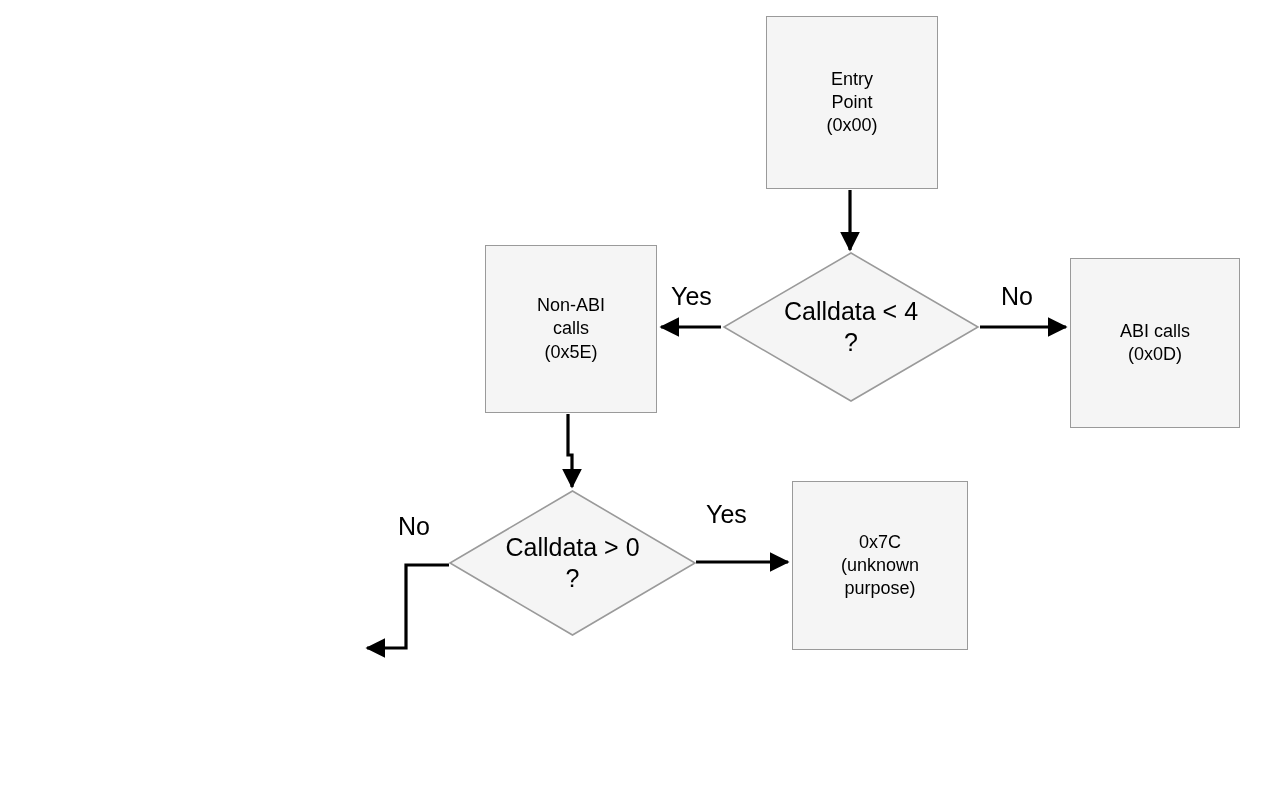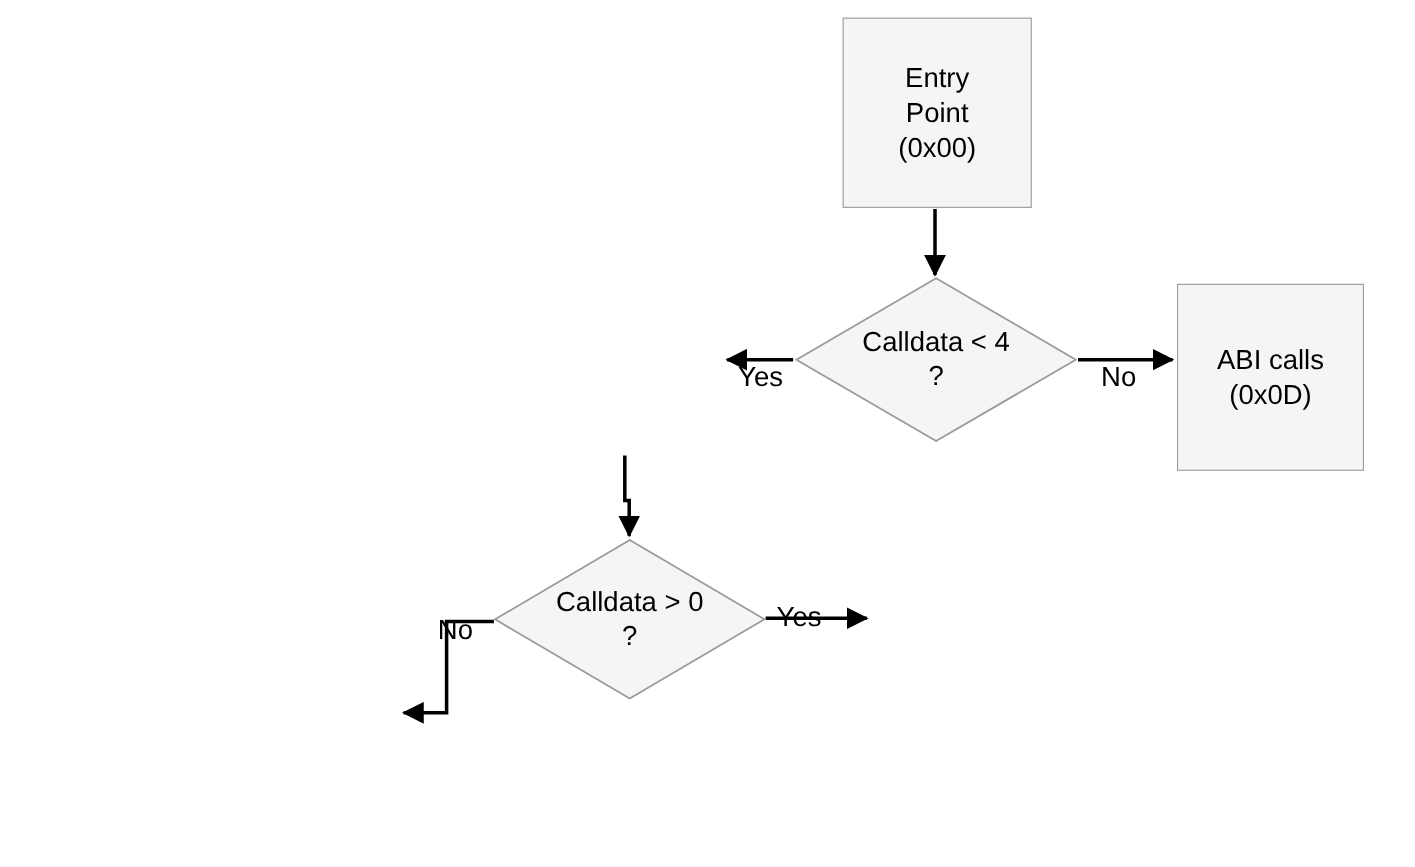--- a/index.html
+++ b/index.html
@@ -23,21 +23,21 @@
     justify-content: center;
     text-align: center;
     color: #000000;
     line-height: 1.28;
     white-space: pre-line;
     z-index: 3;
   }
   .box {
     background: #f5f5f5;
     border: 1.6px solid #9a9a9a;
-    font-size: 25px;
+    font-size: 18px;
   }
   .diamond-wrap {
     position: absolute;
     z-index: 3;
   }
   .diamond-wrap svg {
     position: absolute;
     left: 0;
     top: 0;
     overflow: visible;
@@ -56,21 +56,20 @@
     color: #000000;
     line-height: 1.25;
     white-space: pre-line;
   }
   .edge-label {
     position: absolute;
     font-size: 25px;
     color: #000000;
     z-index: 4;
     white-space: nowrap;
-    margin-top: 47px;
   }
   #wires {
     position: absolute;
     left: 0;
     top: 0;
     width: 1286px;
     height: 788px;
     z-index: 2;
   }
 </style>
@@ -114,40 +113,46 @@
      ETH transfer --&gt;
     <g>
       <path d="M 449 565 L 406 565 L 406 648 L 367 648" stroke="#000000" stroke-width="3.2" fill="none" marker-end="url(#arrow)"></path>
     </g>
   </svg>
 
   <div class="node box" style="left:766px; top:16px; width:172px; height:173px;">Entry
 Point
 (0x00)</div>
 
+  <div class="node box" style="left:485px; top:245px; width:172px; height:168px;">Non-ABI
+calls
+(0x5E)</div>
 
   <div class="node box" style="left:1070px; top:242px; width:170px; height:170px;margin-top:16px;">ABI calls
 (0x0D)</div>
 
   <div class="diamond-wrap" style="left:723px; top:252px; width:256px; height:150px;">
     <svg width="256" height="150" viewBox="0 0 256 150" xmlns="http://www.w3.org/2000/svg">
       <polygon points="128,1 255,75 128,149 1,75" fill="#f5f5f5" stroke="#9a9a9a" stroke-width="1.6"></polygon>
     </svg>
     <div class="diamond-label">Calldata &lt; 4
 ?</div>
   </div>
 
   <div class="diamond-wrap" style="left:449px; top:490px; width:247px; height:146px;">
     <svg width="247" height="146" viewBox="0 0 247 146" xmlns="http://www.w3.org/2000/svg">
       <polygon points="123.5,1 246,73 123.5,145 1,73" fill="#f5f5f5" stroke="#9a9a9a" stroke-width="1.6"></polygon>
     </svg>
     <div class="diamond-label">Calldata &gt; 0
 ?</div>
   </div>
 
+  <div class="node box" style="left:792px; top:481px; width:176px; height:169px;">0x7C
+(unknown
+purpose)</div>
 
 
   <div class="edge-label" style="left:671px; top:282px;">Yes</div>
 
   <div class="edge-label" style="left:1001px; top:282px;">No</div>
 
   <div class="edge-label" style="left:706px; top:500px;">Yes</div>
 
   <div class="edge-label" style="left:398px; top:512px;">No</div>
 

